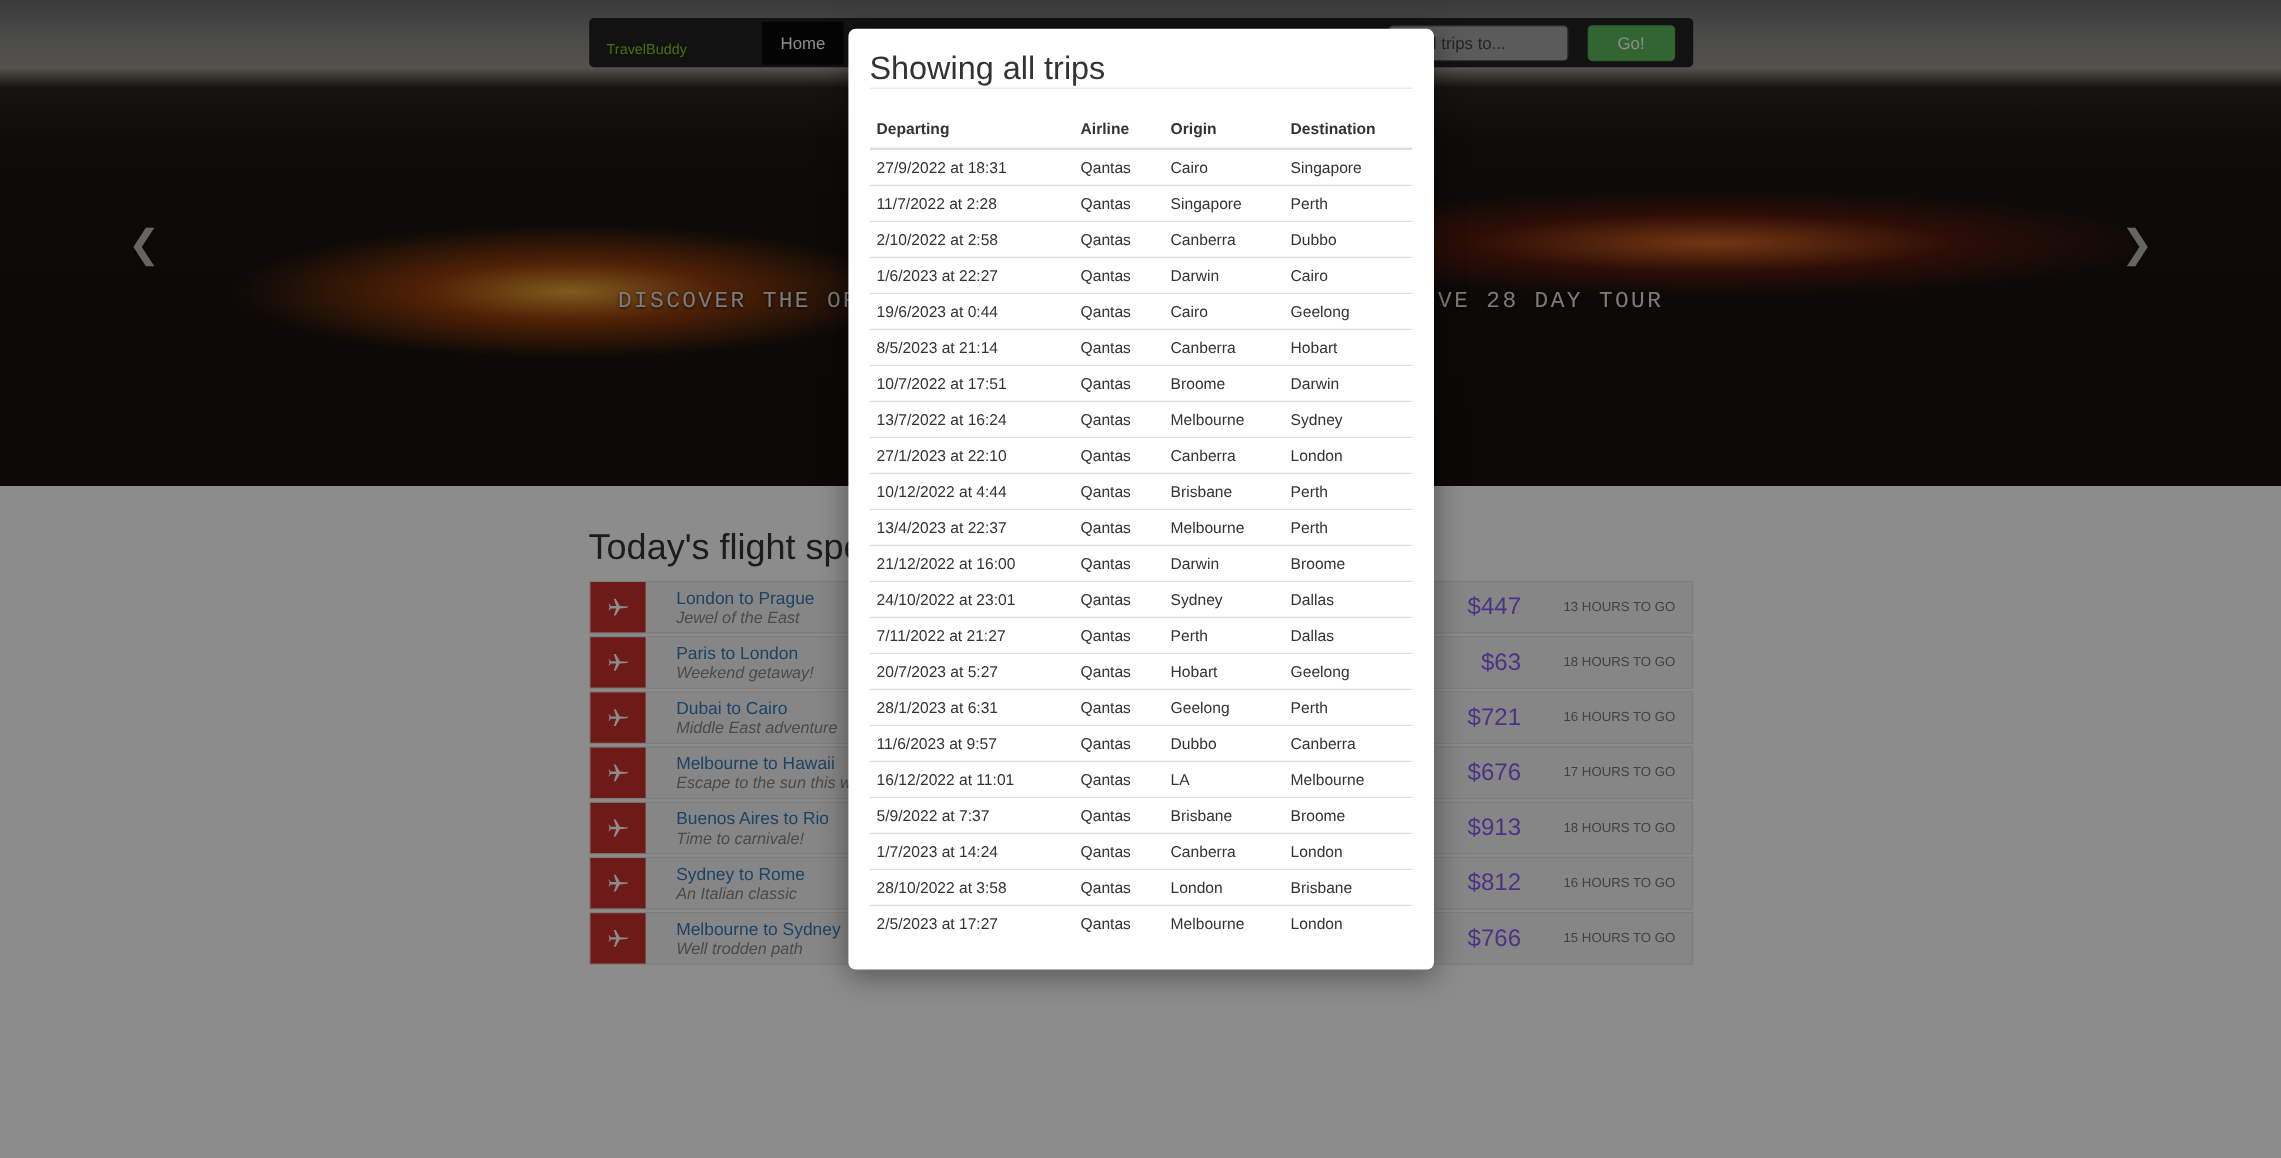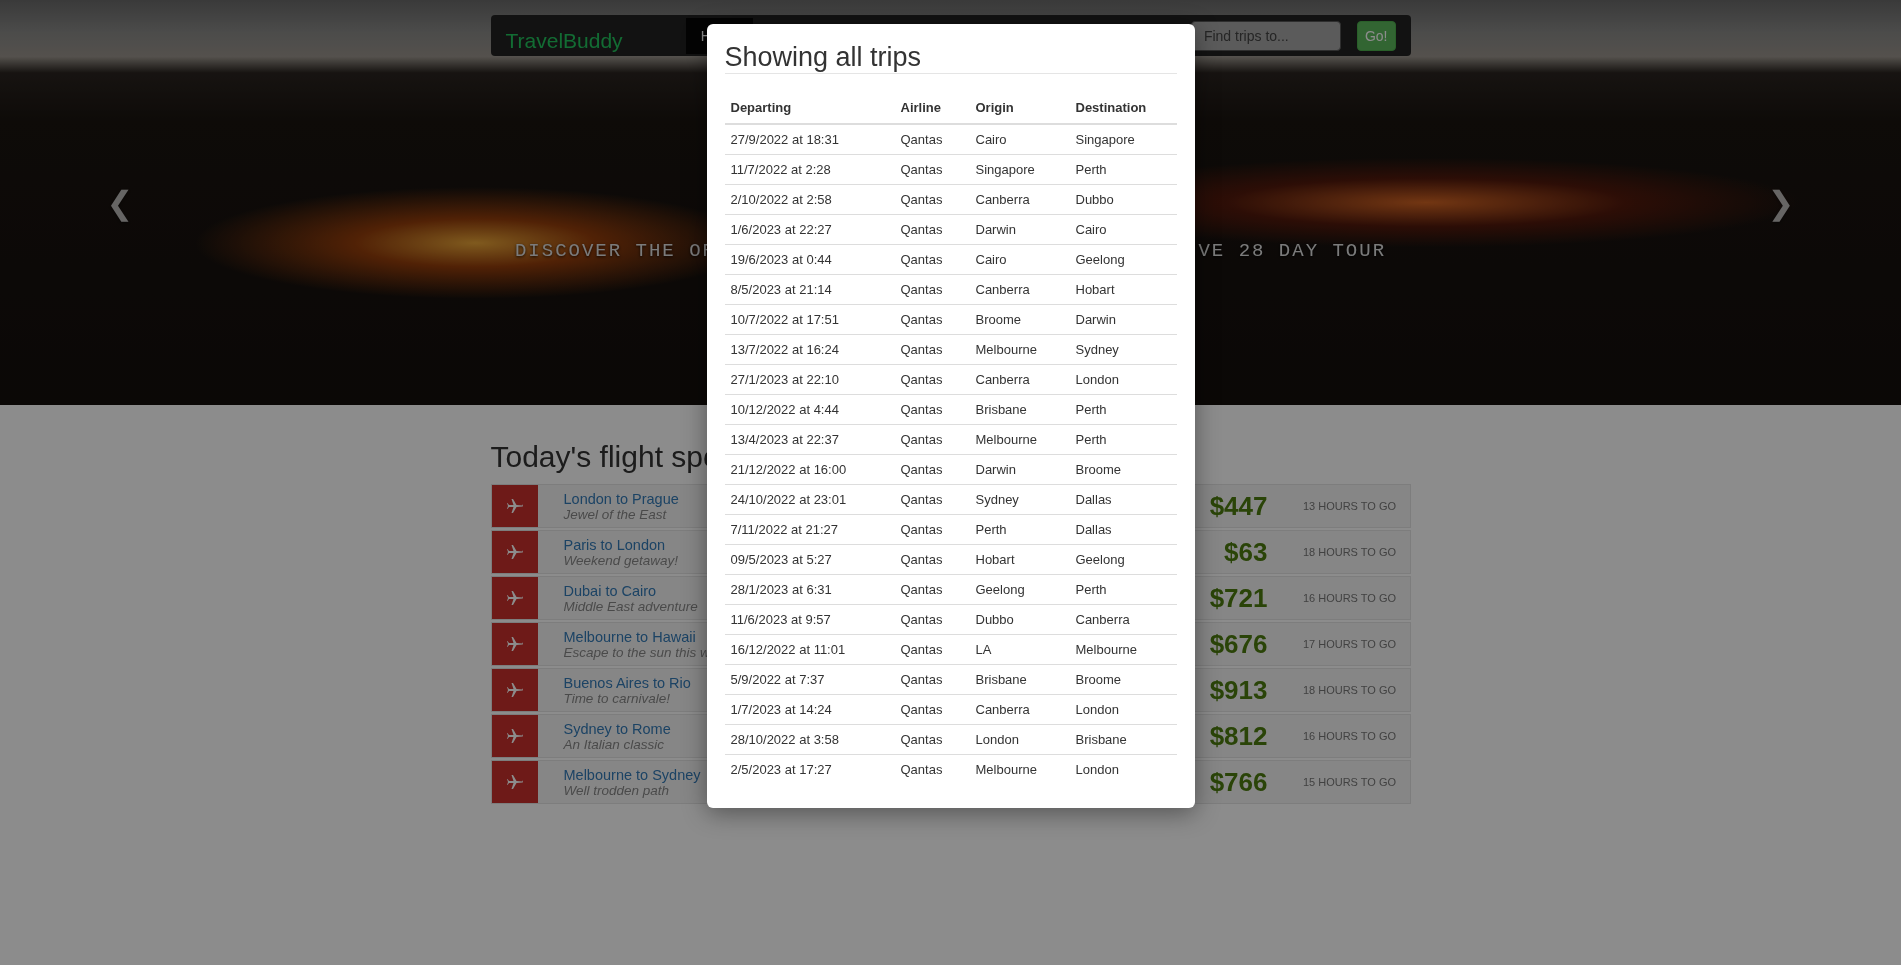--- a/index.html
+++ b/index.html
@@ -16,22 +16,22 @@
     margin: 0 auto;
     height: 41px;
     background: #222;
     border-radius: 4px;
     display: flex;
     align-items: center;
     padding: 0 15px;
     z-index: 10;
   }
   .navbar-brand {
-    color: #22c55e;
-    font-size: 21px;
+    color: #84cc16;
+    font-size: 12px;
     padding: 20px 15px 10px 0;
     cursor: pointer;
   }
   .navbar-nav { display: flex; padding-left: 48px; }
   .nav-item {
     color: #9d9d9d;
     padding: 10px 15px;
     cursor: pointer;
     font-size: 14px;
   }
@@ -44,21 +44,21 @@
     padding: 6px 12px;
     border-radius: 4px;
     width: 150px;
     font-size: 14px;
   }
   .search-input::placeholder { color: #444; }
   .go-btn {
     background: #5cb85c;
     border: 1px solid #4cae4c;
     color: #fff;
-    padding: 6px 7px;
+    padding: 6px 24px;
     border-radius: 4px;
     cursor: pointer;
     font-size: 14px;
   }
 
   .hero {
     position: absolute;
     top: 0; left: 0; right: 0;
     height: 405px;
     overflow: hidden;
@@ -118,23 +118,23 @@
     background: #c9302c;
     display: flex; align-items: center; justify-content: center;
     color: #fff;
   }
   .special-icon svg { width: 16px; height: 16px; fill: #fff; }
   .special-text { flex: 1; padding: 4px 10px; display: flex; flex-direction: column; justify-content: center; }
   .special-route { color: #337ab7; font-size: 14.5px; }
   .special-tag { color: #888; font-style: italic; font-size: 13.5px; }
   .special-price {
     width: 140px;
-    color: #4d7c0f;
-    font-size: 26px;
-    font-weight: 700;
+    color: #8b5cf6;
+    font-size: 20px;
+    font-weight: 400;
     display: flex; align-items: center; justify-content: flex-end;
     padding-right: 6px;
   }
   .special-hours {
     width: 120px;
     display: flex; align-items: center; justify-content: center;
     color: #777;
     font-size: 11px;
   }
 
@@ -393,21 +393,21 @@
           <td>Sydney</td>
           <td>Dallas</td>
         </tr>
         <tr>
           <td>7/11/2022 at 21:27</td>
           <td>Qantas</td>
           <td>Perth</td>
           <td>Dallas</td>
         </tr>
         <tr>
-          <td>09/5/2023 at 5:27</td>
+          <td>20/7/2023 at 5:27</td>
           <td>Qantas</td>
           <td>Hobart</td>
           <td>Geelong</td>
         </tr>
         <tr>
           <td>28/1/2023 at 6:31</td>
           <td>Qantas</td>
           <td>Geelong</td>
           <td>Perth</td>
         </tr>

